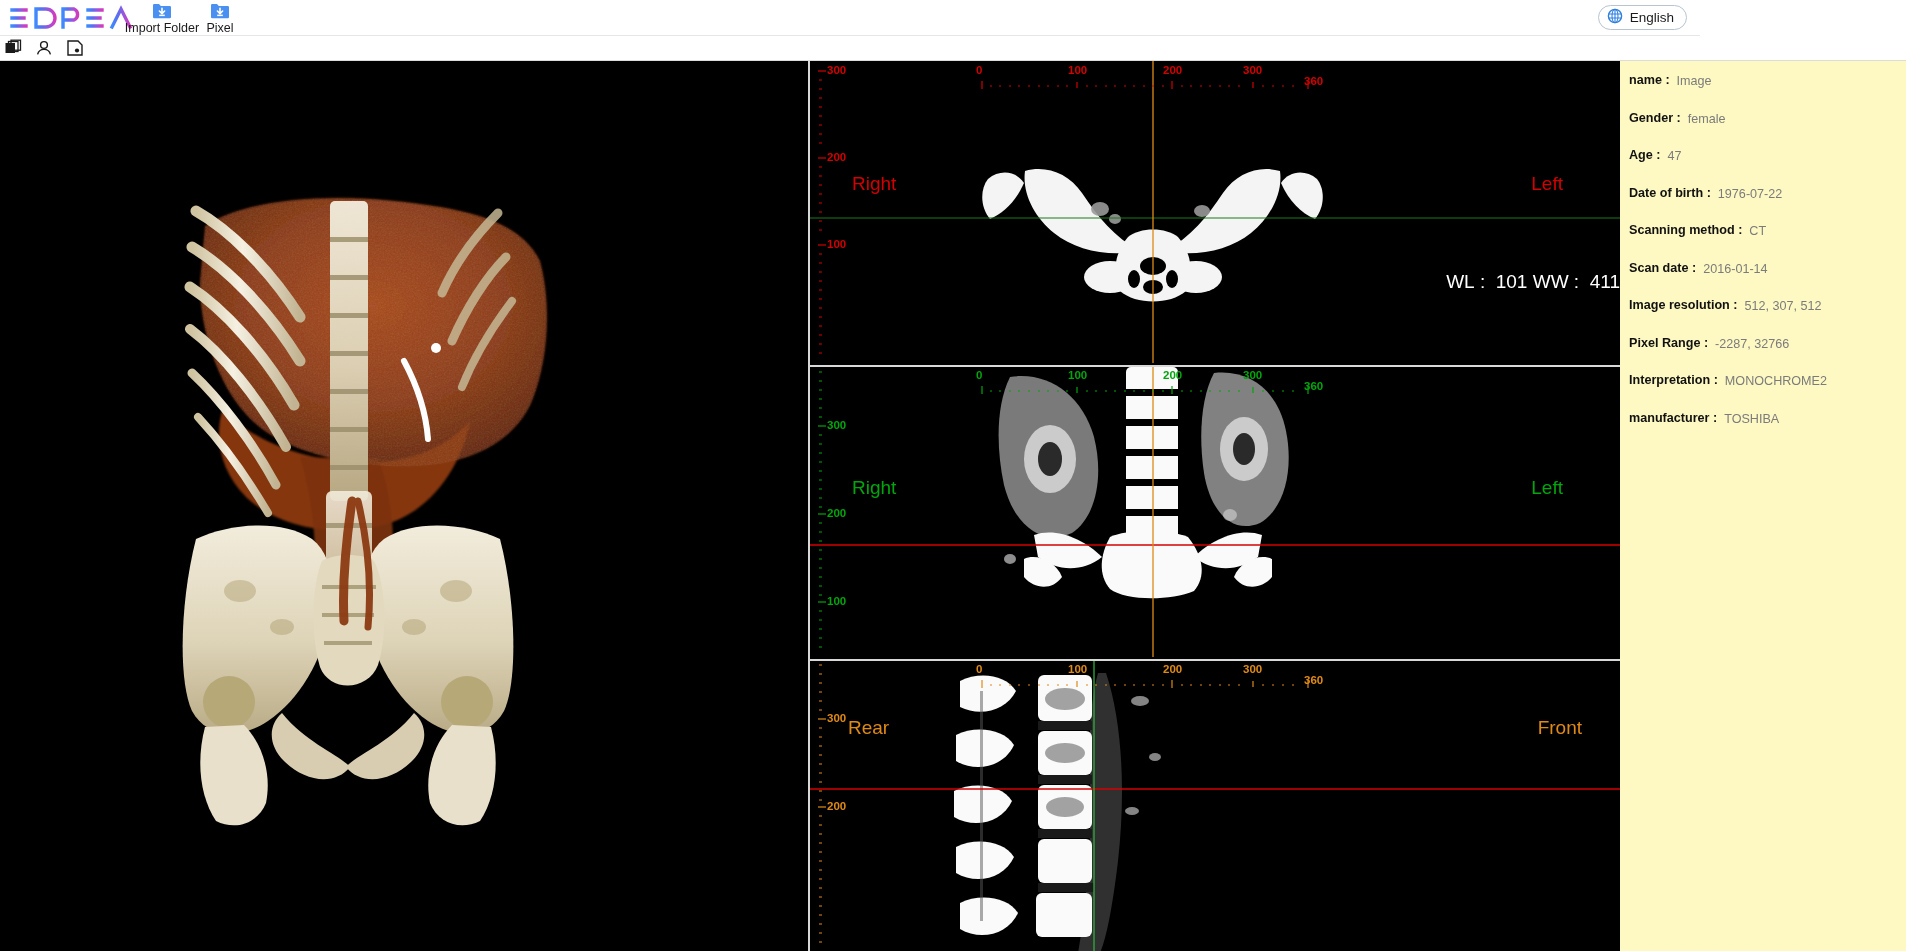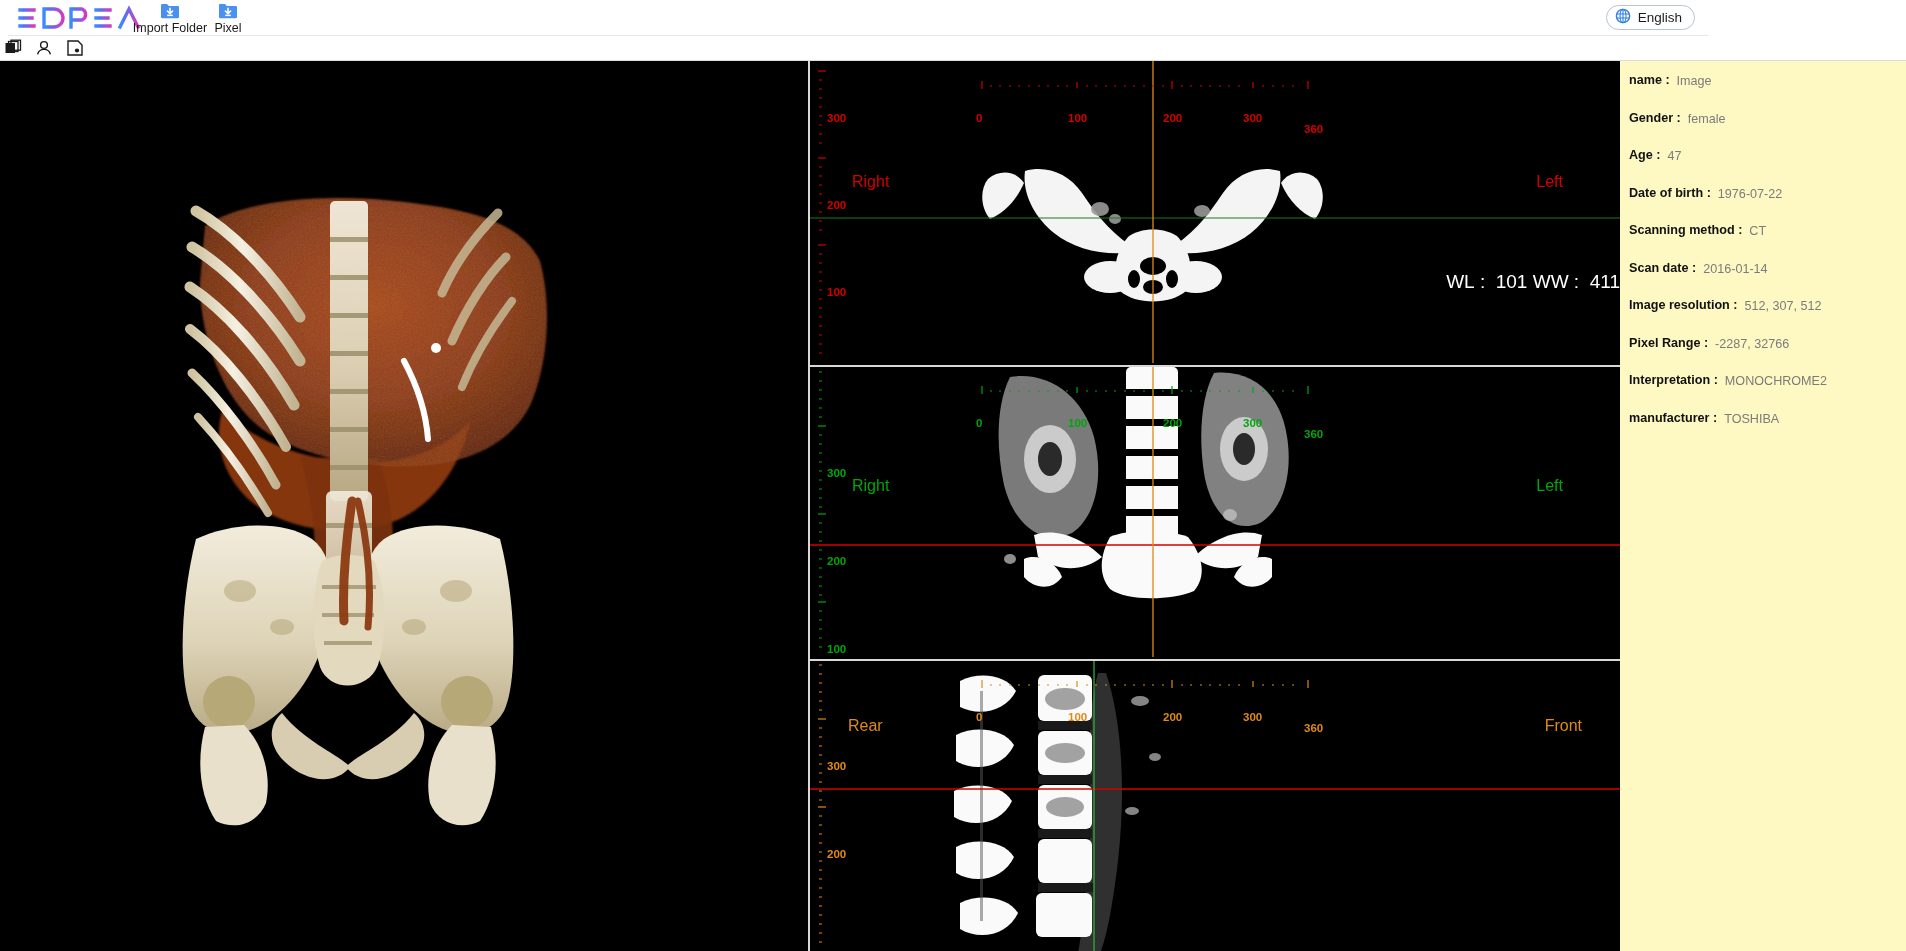--- a/index.html
+++ b/index.html
@@ -1,21 +1,21 @@
 <!DOCTYPE html>
 <html><head>
 <meta charset="utf-8">
 <style>
   * { margin:0; padding:0; box-sizing:border-box; }
   html,body { width:1906px; height:951px; overflow:hidden;
     font-family:"Liberation Sans", sans-serif; background:#ffffff; }
 
   
   .topbar { position:absolute; left:0; top:0; width:1700px; height:36px;
-    background:#fff; border-bottom:1px solid #e6e6e6;margin-left:8px; }
+    background:#fff; border-bottom:1px solid #e6e6e6; }
   .logo { position:absolute; left:8px; top:2px; width:130px; height:32px; }
   .logo svg { display:block; }
 
   .tool-btn { position:absolute; top:0px; width:86px; height:36px;
     display:flex; flex-direction:column; align-items:center; justify-content:flex-start;
     cursor:pointer; }
   .tool-btn .ic { width:20px; height:18px; margin-top:2px; }
   .tool-btn .lb { font-size:12.5px; color:#1b1b1b; line-height:14px; margin-top:1px;
     white-space:nowrap; }
   #btn-import-folder { left:119px; }
@@ -45,22 +45,22 @@
   #slice-sagittal{ top:598px; height:292px; }
   .slice + .slice { border-top:2px solid #d8d8d8; }
 
   .sidebar { position:absolute; left:1620px; top:0; width:286px; height:890px;
     background:#fef9c3; padding:12px 0 0 9px; }
   .info-row { display:flex; align-items:flex-start; margin-bottom:21px; font-size:12.6px; }
   .info-k { font-weight:bold; color:#111; white-space:nowrap; }
   .info-v { color:#7b7b7b; margin-left:7px; line-height:16.5px; }
 
   
-  .rt { position:absolute; font-size:11.5px; font-weight:bold; white-space:nowrap;margin-top:48px; }
-  .orient { position:absolute; font-size:16px; white-space:nowrap; }
+  .rt { position:absolute; font-size:11.5px; font-weight:bold; white-space:nowrap; }
+  .orient { position:absolute; font-size:19px; white-space:nowrap; }
   .wlww { position:absolute; color:#fff; font-size:19px; white-space:nowrap; }
   .red { color:#d40000; } .grn { color:#00a60b; } .org { color:#e08a16; }
   .tickbox { position:absolute; }
 </style>
 </head>
 <body>
 
 <div class="topbar">
 
   <div class="logo">

